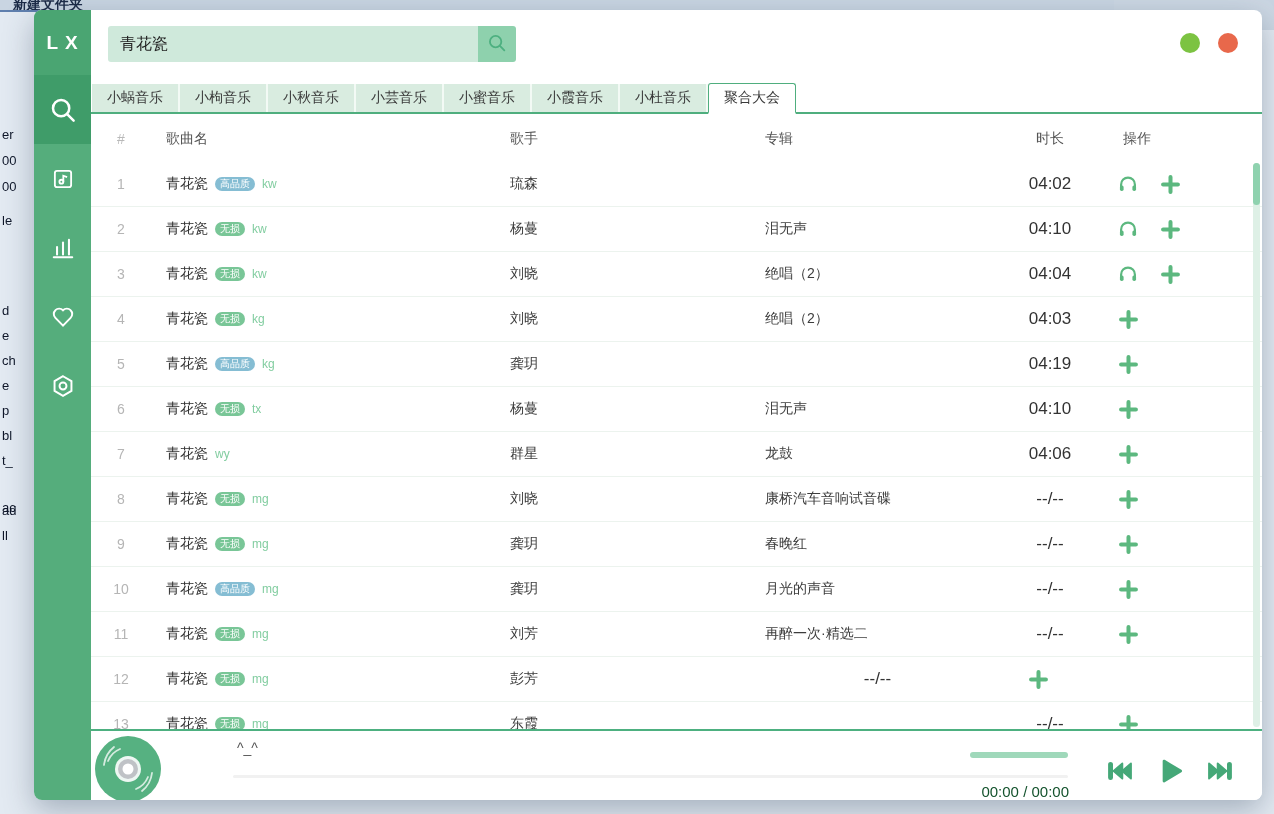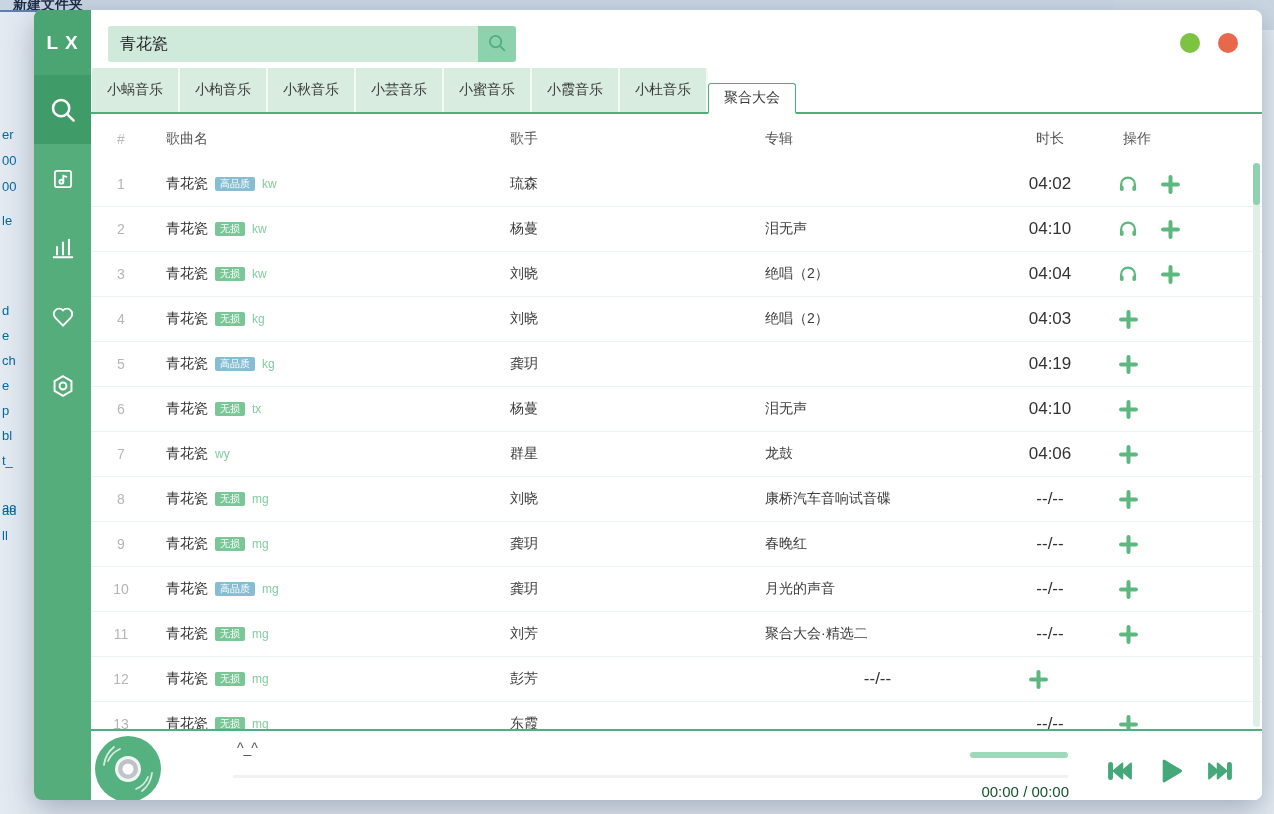--- a/index.html
+++ b/index.html
@@ -7,21 +7,21 @@
   body {
     position:relative;
     font-family:"Liberation Sans","DejaVu Sans",sans-serif;
     background:#e3eaf2;
   }
   
   .desk-topstrip { position:absolute; top:0; left:0; width:100%; height:12px; background:#c9d5e2; }
   .desk-topright { position:absolute; top:0; right:0; width:160px; height:30px; background:#ccd7e3; border-radius:0 10px 0 0; }
   .desk-folder-label { position:absolute; top:-4px; left:13px; font-size:14px; font-weight:bold; color:#1c2b47; white-space:nowrap; }
   .desk-line { position:absolute; top:10px; left:0; width:97px; height:2px; background:#5f7fae; }
-  .desk-frag { position:absolute; left:2px; font-size:13px; color:#0369a1; white-space:nowrap; }
+  .desk-frag { position:absolute; left:2px; font-size:13px; color:#0f172a; white-space:nowrap; }
   
   .window {
     position:absolute; left:34px; top:10px; width:1228px; height:790px;
     background:#fff; border-radius:8px; overflow:hidden;
     box-shadow:0 10px 30px rgba(45,65,90,.35);
   }
   
   .sidebar { position:absolute; left:0; top:0; width:57px; height:100%; background:#55ad7c; }
   .logo { height:65px; display:flex; align-items:center; justify-content:center;
           background:#4aa572; color:#fff; font-size:19px; font-weight:bold; letter-spacing:1px; }
@@ -34,39 +34,39 @@
   .search-box input { width:100%; height:100%; background:transparent; border:none; outline:none;
                       padding:0 12px; font-size:16px; color:#222; font-family:inherit; }
   .search-btn { position:absolute; left:444px; top:16px; width:38px; height:36px; border:none;
                 background:#8ed1ad; border-radius:0 3px 3px 0; display:flex; align-items:center; justify-content:center; cursor:pointer; }
   .dot { position:absolute; top:23px; width:20px; height:20px; border-radius:50%; cursor:pointer; }
   .dot-min { left:1146px; background:#7cc342; }
   .dot-close { left:1184px; background:#e8684b; }
   
   .tab-strip { position:absolute; left:57px; top:74px; right:0; height:30px;
                border-bottom:2px solid #4fae7e; display:flex; align-items:flex-end; padding-left:1px; }
-  .tab { height:44px; padding:0 15px; display:flex; align-items:center; font-size:14px; color:#3a3a3a;
+  .tab { height:28px; padding:0 15px; display:flex; align-items:center; font-size:14px; color:#3a3a3a;
          background:#d9ece0; border-right:2px solid #f3faf5; cursor:pointer; white-space:nowrap; }
   .tab.active { background:#fff; border:1px solid #4fae7e; border-bottom:2px solid #fff;
                 margin-bottom:-2px; height:31px; border-radius:3px 3px 0 0; z-index:2; }
   
   .thead { position:absolute; left:57px; top:106px; right:0; height:46px;
            display:grid; grid-template-columns:60px 344px 255px 255px 90px 1fr; align-items:center;
            font-size:14px; color:#545454; }
   .thead .h-idx { text-align:center; color:#b9b9b9; }
   .thead .h-song, .thead .h-singer, .thead .h-album { padding-left:15px; }
   .thead .h-dur { text-align:center; }
   .thead .h-ops { padding-left:28px; }
   .tbody { position:absolute; left:57px; top:152px; right:0; height:567px; overflow:hidden; }
   .tr { height:45px; display:grid; grid-template-columns:60px 344px 255px 255px 90px 1fr;
         align-items:center; border-bottom:1px solid #ecf3ee; cursor:default; }
   .td-idx { text-align:center; font-size:14px; color:#b5b5b5; }
   .td-song { padding-left:15px; display:flex; align-items:center; gap:7px; overflow:hidden; white-space:nowrap; }
   .song-name { font-size:14px; color:#2f2f2f; }
-  .badge { font-size:10px; color:#fff; padding:2px 5px 2px; border-radius:2px; line-height:1; }
+  .badge { font-size:10px; color:#fff; padding:2px 5px 2px; border-radius:7px; line-height:1; }
   .badge.hq { background:#85bdd3; }
   .badge.lossless { background:#79c697; }
   .src-tag { font-size:12px; color:#82cda0; }
   .td-singer, .td-album { padding-left:15px; font-size:14px; color:#3c3c3c; overflow:hidden; white-space:nowrap; }
   .td-dur { text-align:center; font-size:17px; color:#333; }
   .td-ops { padding-left:22px; display:flex; align-items:center; gap:20px; }
   .op-btn { width:22px; height:22px; display:flex; align-items:center; justify-content:center; cursor:pointer; }
   
   .scroll-track { position:absolute; right:2px; top:153px; width:7px; height:564px; background:#def0e6; border-radius:4px; }
   .scroll-thumb { position:absolute; right:2px; top:153px; width:7px; height:42px; background:#8fd2af; border-radius:4px; cursor:pointer; }
@@ -414,21 +414,21 @@
     </div>
   </div>
       <div class="tr">
     <div class="td-idx">11</div>
     <div class="td-song">
       <span class="song-name">青花瓷</span>
       <span class="badge lossless">无损</span>
       <span class="src-tag">mg</span>
     </div>
     <div class="td-singer">刘芳</div>
-    <div class="td-album">聚合大会·精选二</div>
+    <div class="td-album">再醉一次·精选二</div>
     <div class="td-dur">--/--</div>
     <div class="td-ops">
 
       <span class="op-btn">
         <svg width="21" height="21" viewBox="0 0 24 24">
               <path d="M12 3.5v17M3.5 12h17" stroke="#5cb87f" stroke-width="4.6" stroke-linecap="round"></path>
             </svg>
       </span>
     </div>
   </div>

